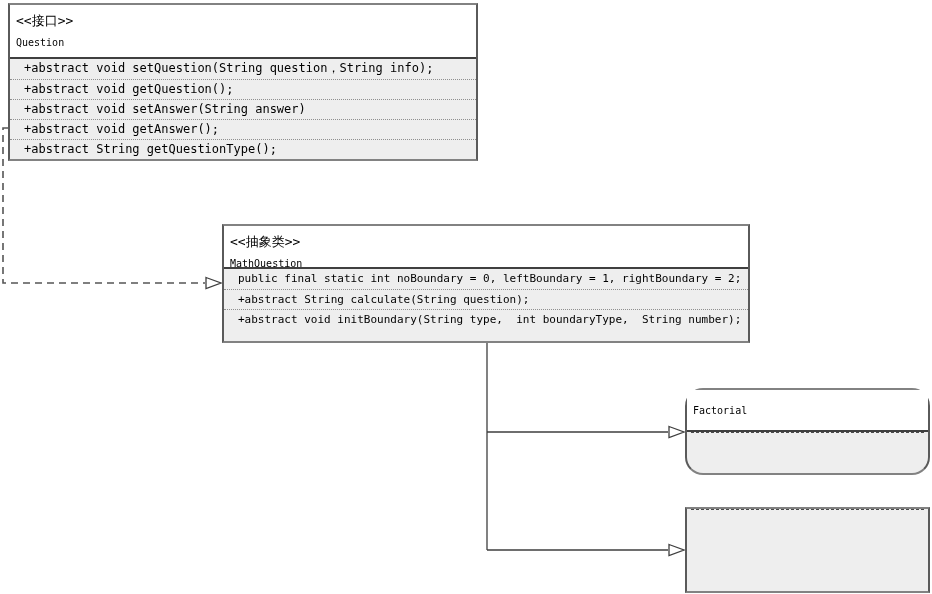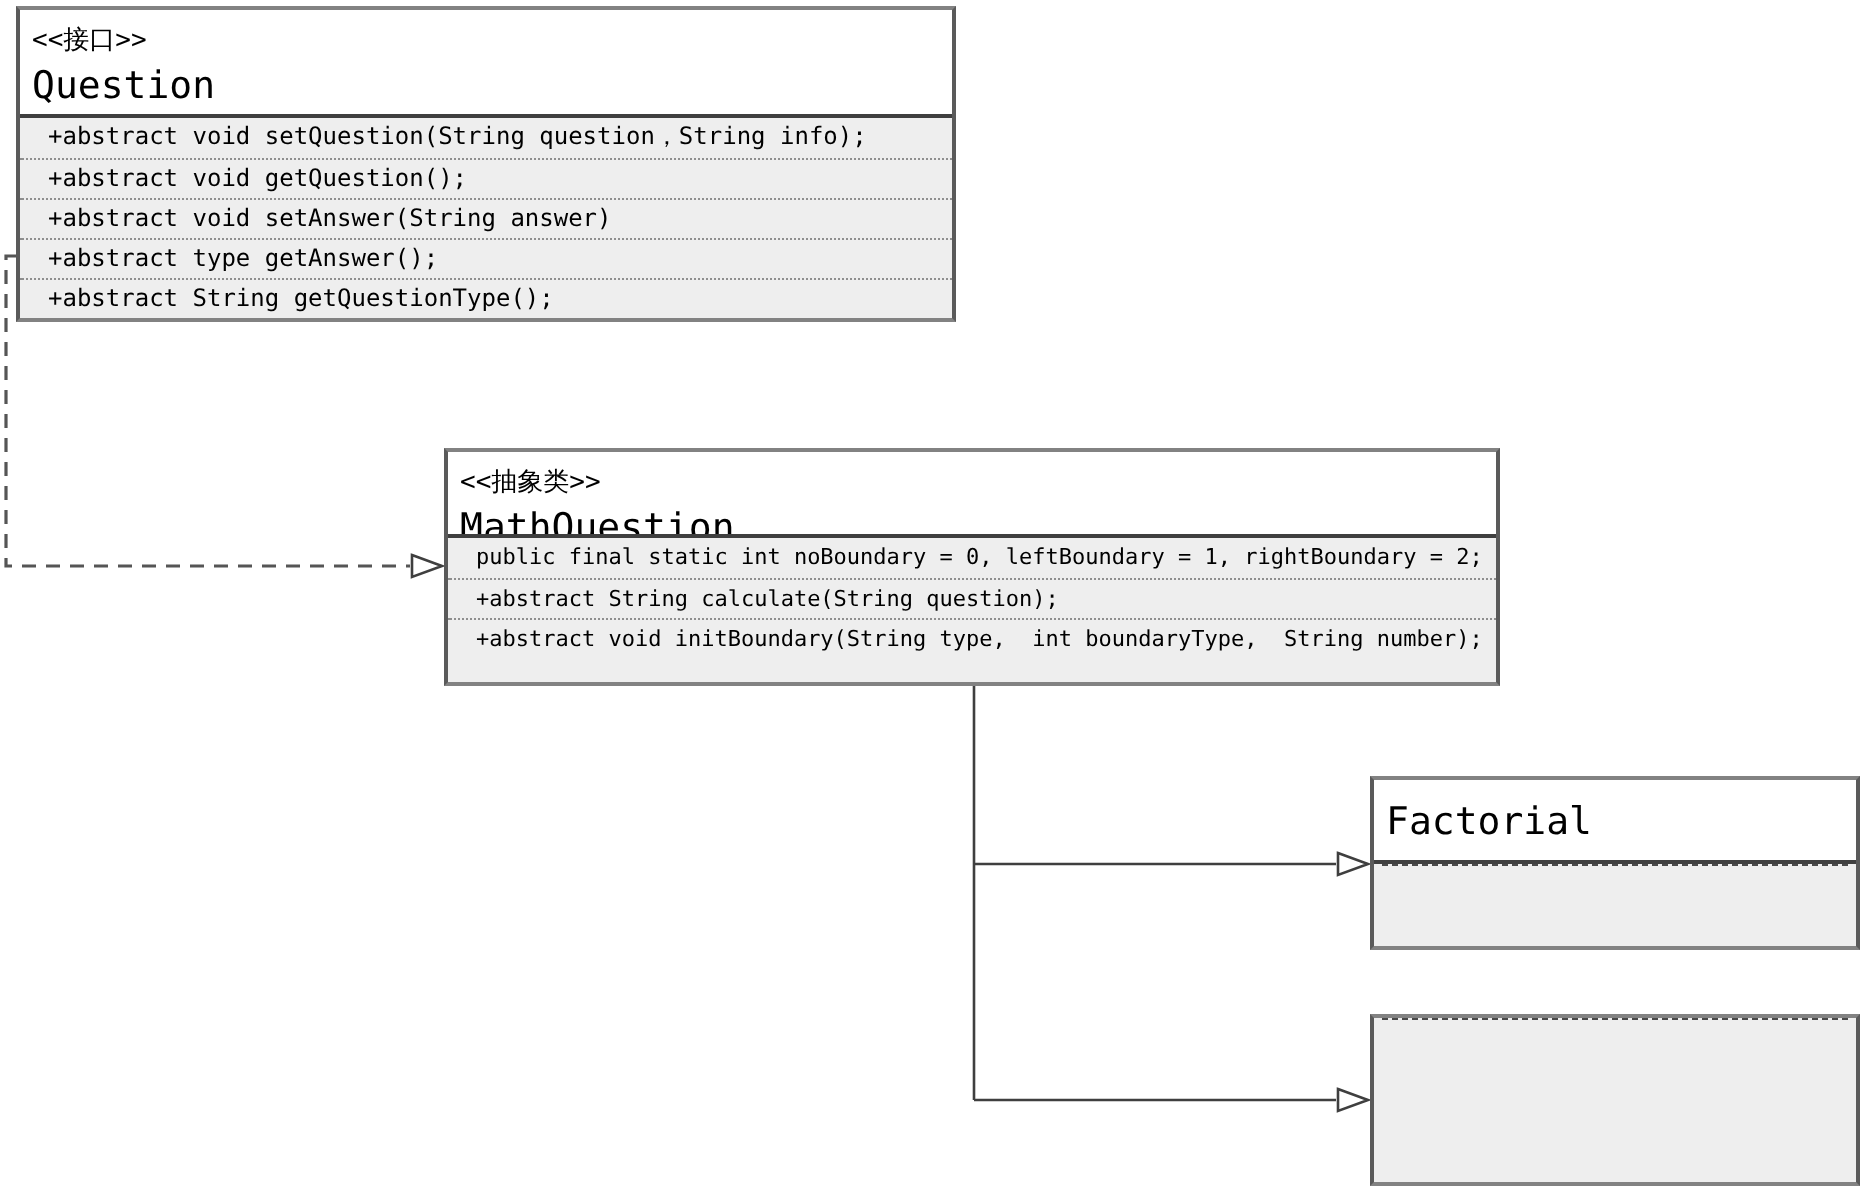--- a/index.html
+++ b/index.html
@@ -30,21 +30,21 @@
     border-bottom: 2px solid #3f3f3f;
     padding: 5px 6px 3px 6px;
     overflow: hidden;
   }
   .stereotype {
     font-size: 13px;
     line-height: 21px;
     white-space: pre;
   }
   .cls-name {
-    font-size: 19px;
+    font-size: 10px;
     line-height: 24px;
     white-space: pre;
   }
   .uml-header.name-only {
     display: flex;
     align-items: center;
   }
   .uml-body { overflow: hidden; }
   .member-row {
     height: 20px;
@@ -59,21 +59,21 @@
 
   
   .box-question { left: 8px; top: 3px; width: 470px; height: 158px; }
   .box-question .uml-header { height: 54px; }
 
   
   .box-mathquestion { left: 222px; top: 224px; width: 528px; height: 119px; }
   .box-mathquestion .uml-header { height: 43px; }
 
   
-  .box-factorial { left: 685px; top: 388px; width: 245px; height: 87px; }
+  .box-factorial { left: 685px; top: 388px; width: 245px; height: 87px; border-radius: 18px; }
   .box-factorial .uml-header { height: 42px; }
   
   .box-fourairthmetic { left: 685px; top: 507px; width: 245px; height: 86px; }
   .box-fourairthmetic .uml-header { height: 42px; }
 
   .empty-compartments {
     display: flex;
     flex-direction: column;
     height: 100%;
   }
@@ -101,21 +101,21 @@
 
   <div class="uml-box box-question">
     <div class="uml-header">
       <div class="stereotype">&lt;&lt;接口&gt;&gt;</div>
       <div class="cls-name">Question</div>
     </div>
     <div class="uml-body">
       <div class="member-row">+abstract void setQuestion(String question，String info);</div>
       <div class="member-row">+abstract void getQuestion();</div>
       <div class="member-row">+abstract void setAnswer(String answer)</div>
-      <div class="member-row">+abstract type getAnswer();</div>
+      <div class="member-row">+abstract void getAnswer();</div>
       <div class="member-row">+abstract String getQuestionType();</div>
     </div>
   </div>
 
   <div class="uml-box box-mathquestion mathq">
     <div class="uml-header">
       <div class="stereotype">&lt;&lt;抽象类&gt;&gt;</div>
       <div class="cls-name">MathQuestion</div>
     </div>
     <div class="uml-body">

